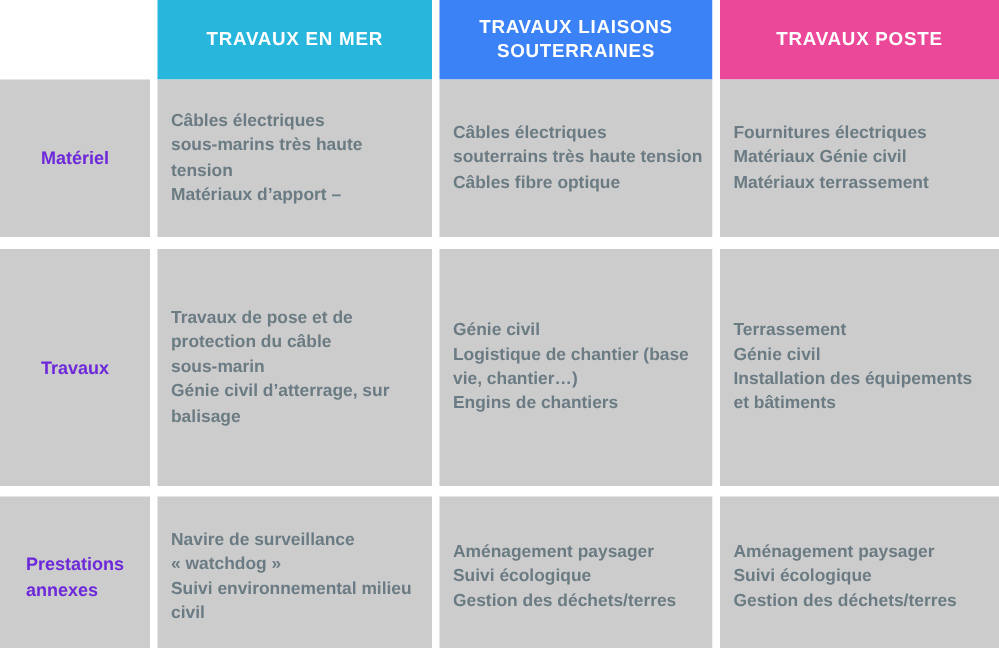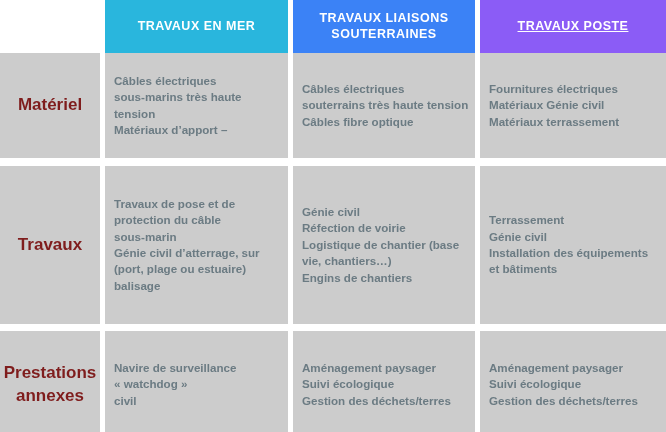--- a/index.html
+++ b/index.html
@@ -38,34 +38,34 @@
     color: #ffffff;
     font-size: 12.5px;
     font-weight: bold;
     letter-spacing: 0.5px;
     line-height: 1.25;
     padding: 0 8px;
     box-sizing: border-box;
   }
   .header-sea      { background: #29b6dd; }
   .header-under    { background: #3b82f6; text-align: center; }
-  .header-station  { background: #8b5cf6; text-decoration: underline; }
+  .header-station  { background: #ec4899; }
 
   .corner-blank { background: #ffffff; }
   .gutter       { background: #ffffff; }
 
   .row-label {
     background: #cccccc;
-    color: #7f1d1d;
-    font-size: 17px;
+    color: #6d28d9;
+    font-size: 12px;
     font-weight: bold;
     display: flex;
     align-items: center;
     justify-content: center;
-    text-align: center;
+    text-align: left;
     line-height: 1.35;
     padding: 0 6px;
     box-sizing: border-box;
   }
 
   .body-cell {
     background: #cccccc;
     color: #6b7b83;
     font-size: 11.6px;
     font-weight: bold;
@@ -135,29 +135,27 @@
 
     <div class="row-label">
       <span>Travaux</span>
     </div>
     <div class="gutter"></div>
     <div class="body-cell">
       <span class="line">Travaux de pose et de</span>
       <span class="line">protection du câble</span>
       <span class="line">sous-marin</span>
       <span class="line">Génie civil d’atterrage, sur</span>
-      <span class="line">(port, plage ou estuaire)</span>
       <span class="line">balisage</span>
     </div>
     <div class="gutter"></div>
     <div class="body-cell">
       <span class="line">Génie civil</span>
-      <span class="line">Réfection de voirie</span>
       <span class="line">Logistique de chantier (base</span>
-      <span class="line">vie, chantiers…)</span>
+      <span class="line">vie, chantier…)</span>
       <span class="line">Engins de chantiers</span>
     </div>
     <div class="gutter"></div>
     <div class="body-cell">
       <span class="line">Terrassement</span>
       <span class="line">Génie civil</span>
       <span class="line">Installation des équipements</span>
       <span class="line">et bâtiments</span>
     </div>
 
@@ -172,20 +170,21 @@
     <div class="row-label">
       <span>
         <span>Prestations</span><br>
         <span>annexes</span>
       </span>
     </div>
     <div class="gutter"></div>
     <div class="body-cell">
       <span class="line">Navire de surveillance</span>
       <span class="line">« watchdog »</span>
+      <span class="line">Suivi environnemental milieu</span>
       <span class="line">civil</span>
     </div>
     <div class="gutter"></div>
     <div class="body-cell">
       <span class="line">Aménagement paysager</span>
       <span class="line">Suivi écologique</span>
       <span class="line">Gestion des déchets/terres</span>
     </div>
     <div class="gutter"></div>
     <div class="body-cell">

